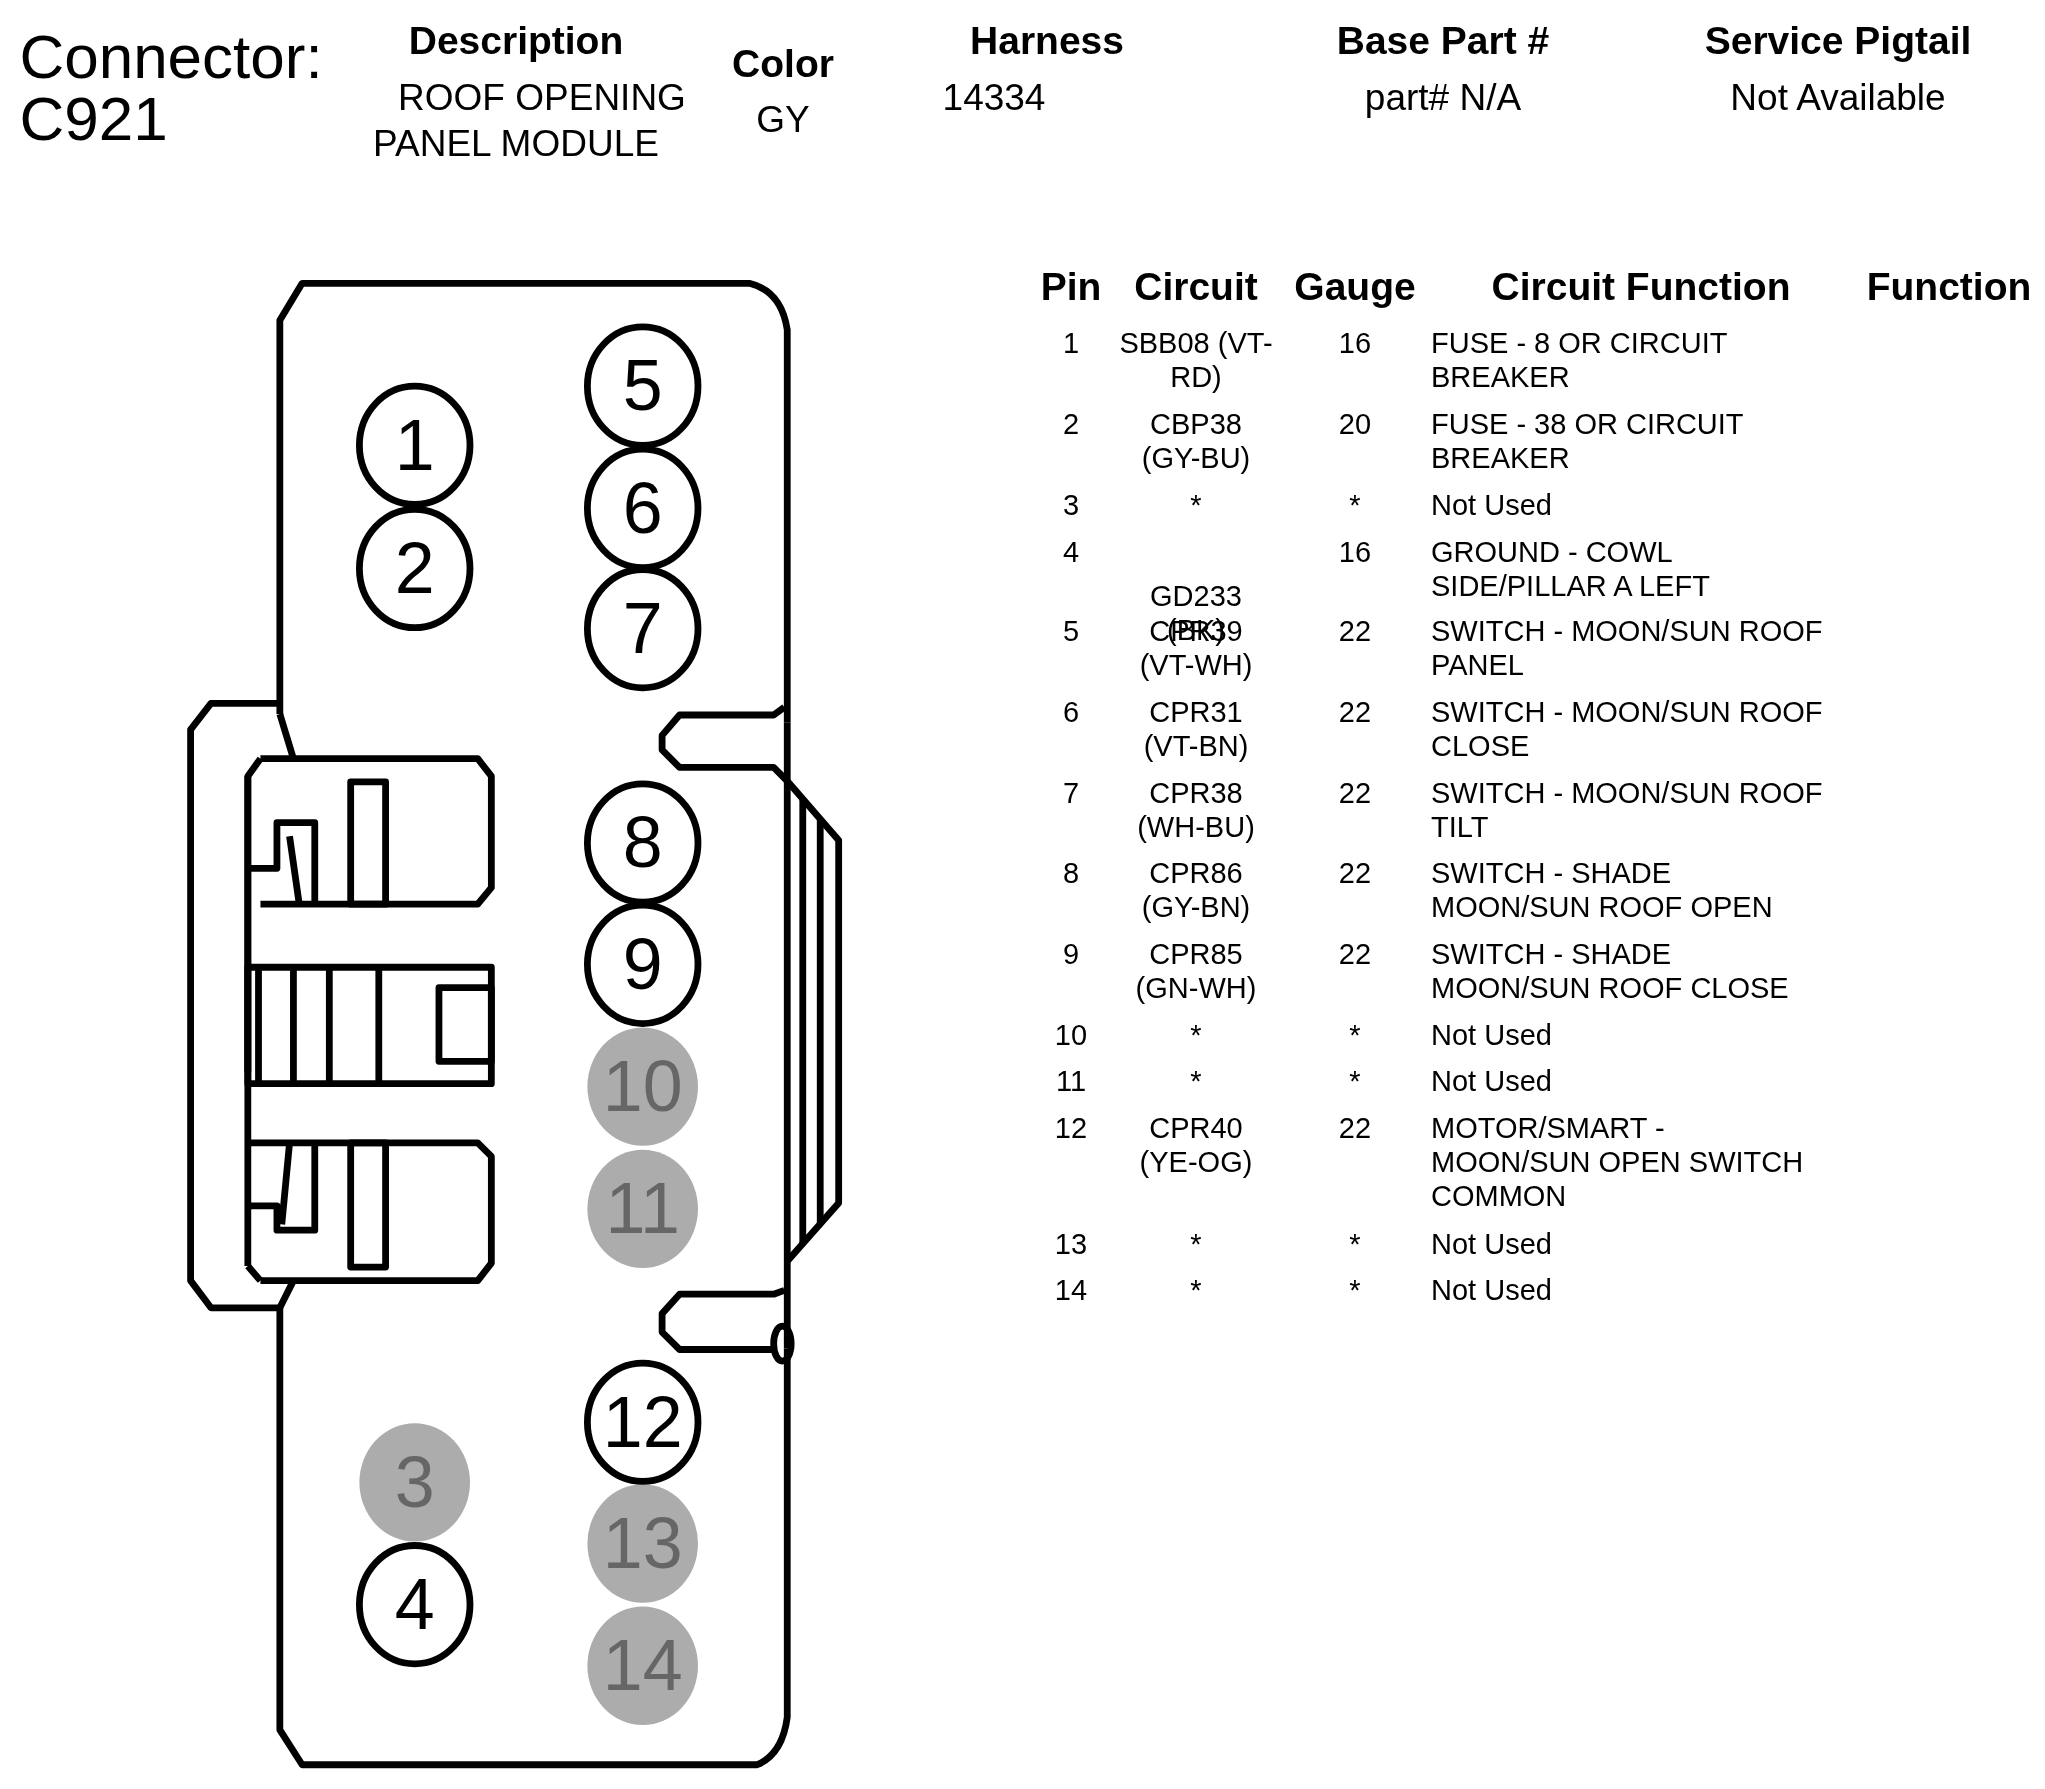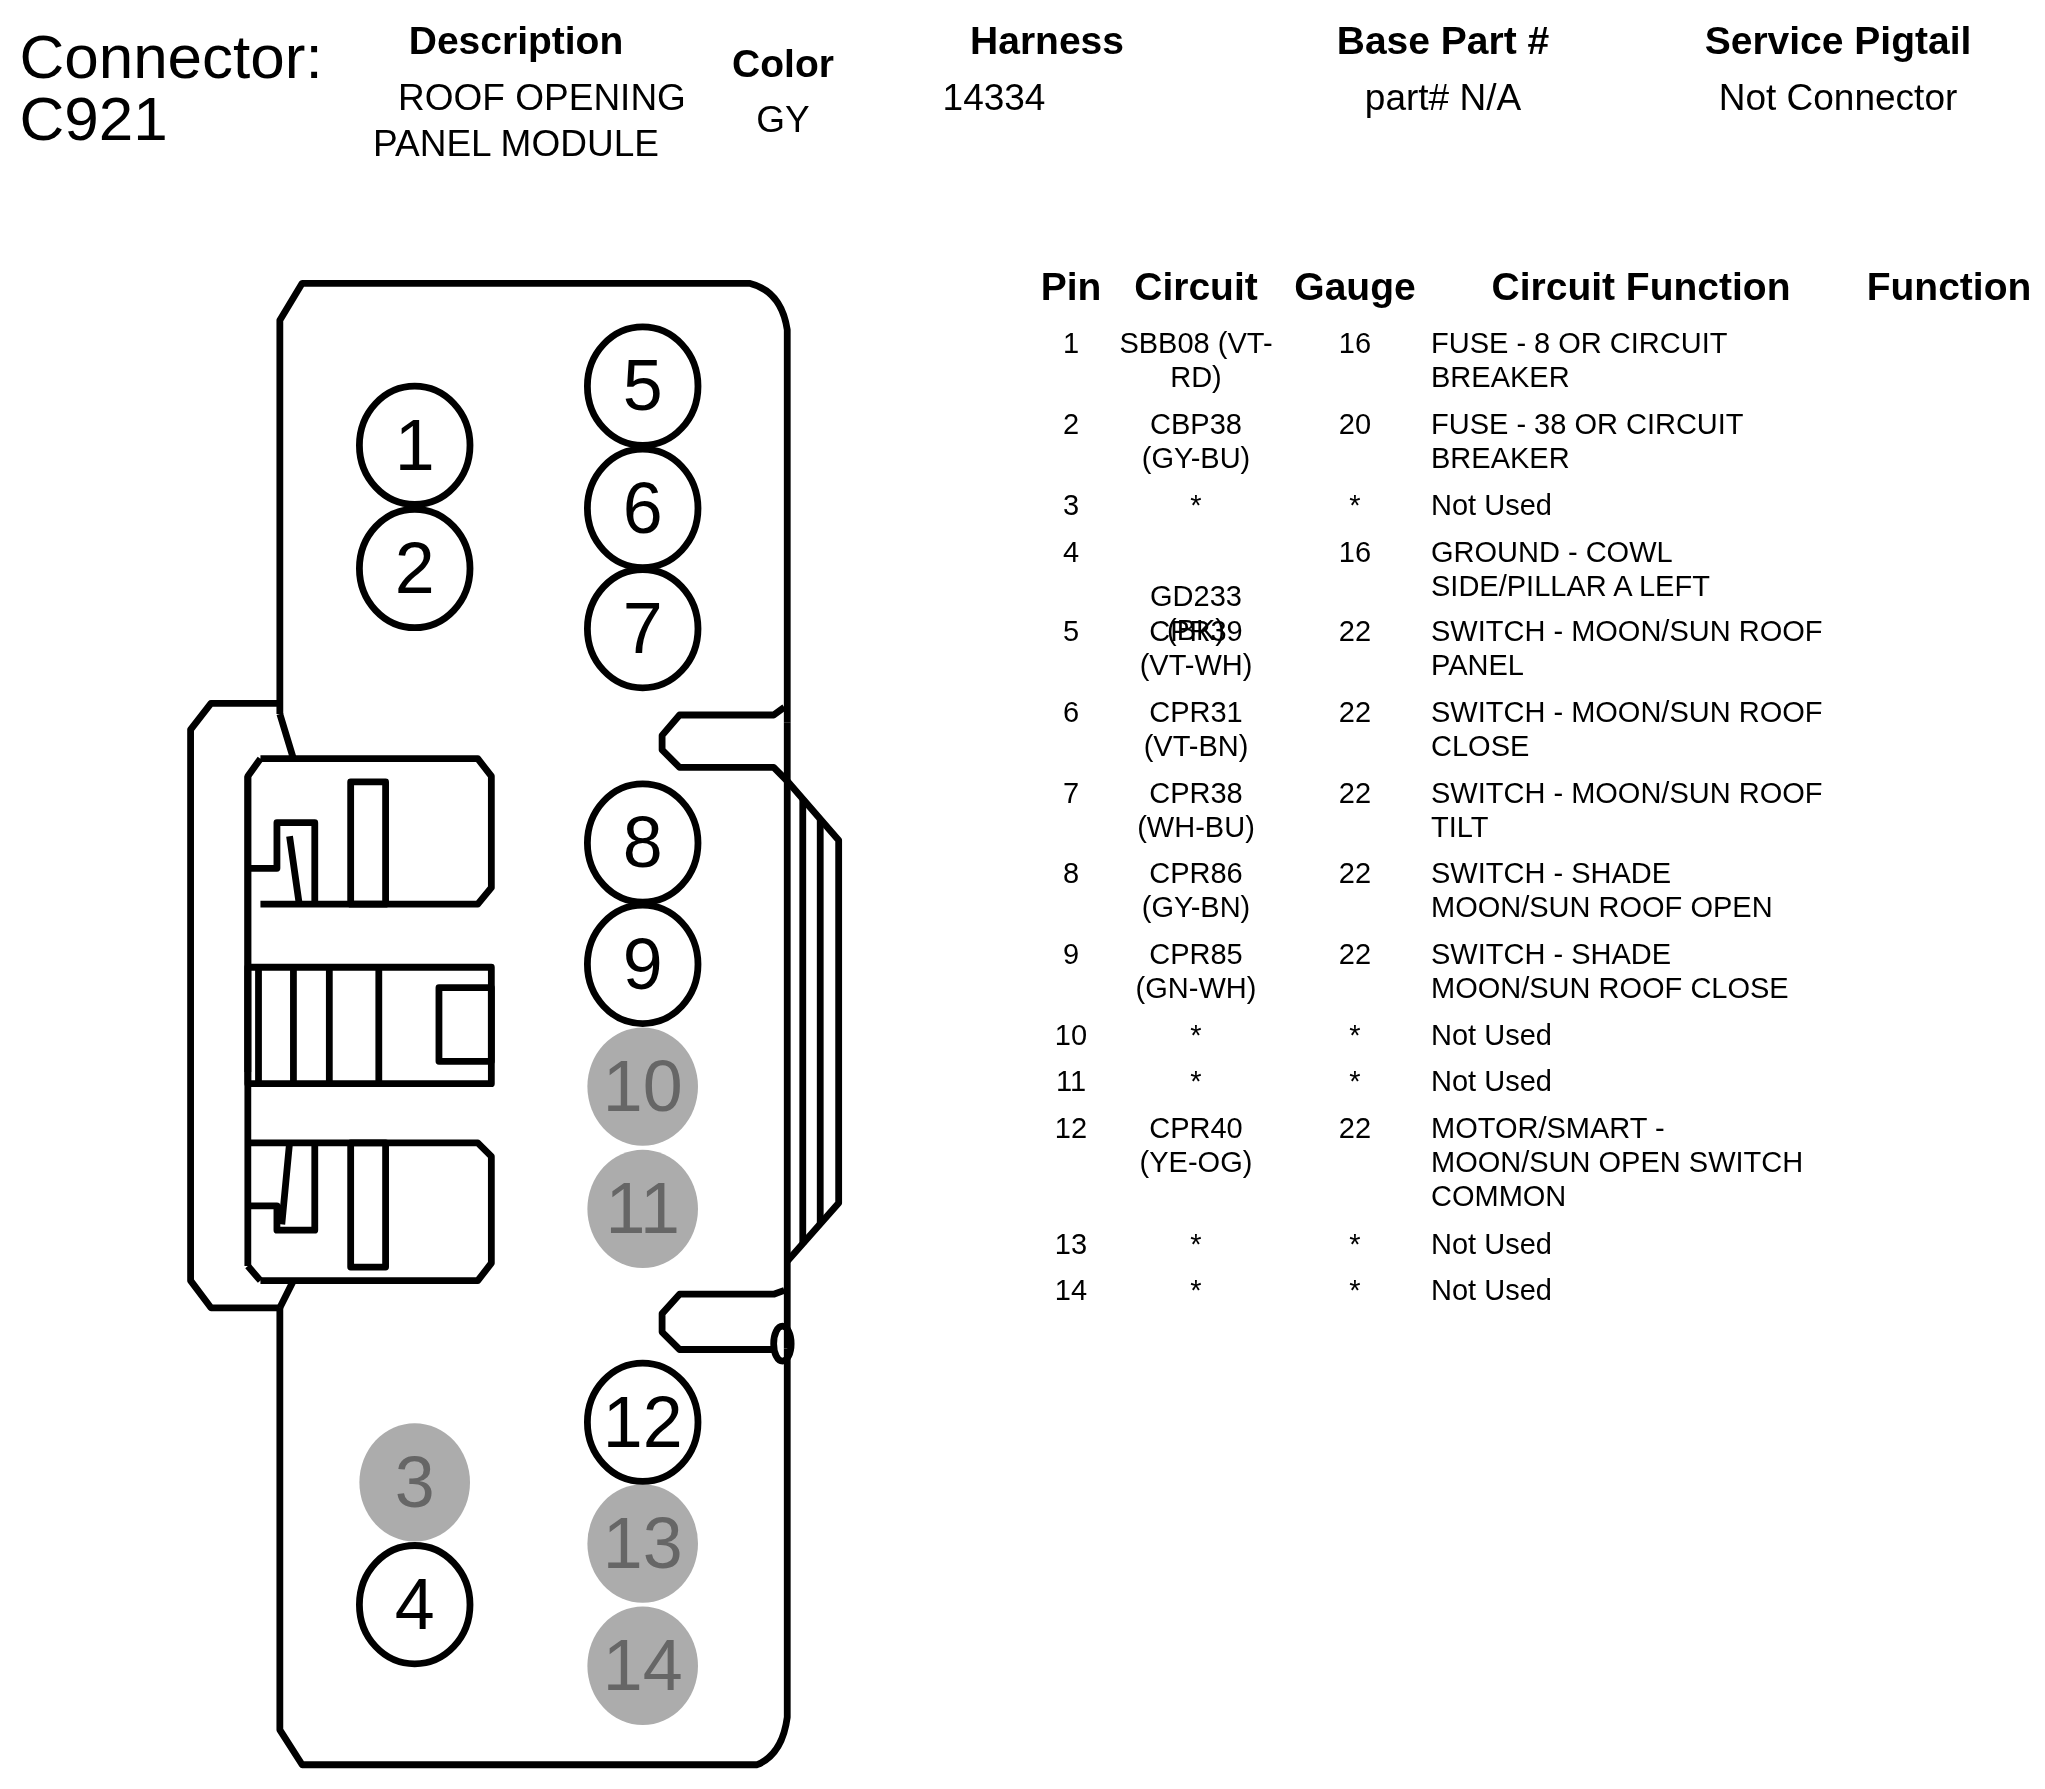--- a/index.html
+++ b/index.html
@@ -28,21 +28,21 @@
 <div class="abs hdr-bold center" style="left:783px; top:41px;">Color</div>
 <div class="abs hdr-val center" style="left:783px; top:97px;">GY</div>
 
 <div class="abs hdr-bold center" style="left:1047px; top:17.5px;">Harness</div>
 <div class="abs hdr-val center" style="left:994px; top:75px;">14334</div>
 
 <div class="abs hdr-bold center" style="left:1443px; top:17.5px;">Base Part #</div>
 <div class="abs hdr-val center" style="left:1443px; top:75px;">part# N/A</div>
 
 <div class="abs hdr-bold center" style="left:1838px; top:17.5px;">Service Pigtail</div>
-<div class="abs hdr-val center" style="left:1838px; top:75px;">Not Connector</div>
+<div class="abs hdr-val center" style="left:1838px; top:75px;">Not Available</div>
 
 <svg id="diagram" width="2046" height="1789" viewBox="0 0 2108 1844">
   <g fill="none" stroke="#000" stroke-width="7" stroke-linejoin="round">
 
     <path d="M 288 736 L 288 330 L 311 292 L 772 292 Q 805 300 811 340 L 811 745"></path>
     <path d="M 288 1348 L 288 1783 L 311 1819 L 780 1819 Q 806 1808 811 1770 L 811 1390"></path>
     <path d="M 811 745 L 811 1390"></path>
 
     <path d="M 288 725 L 217 725 L 196 752 L 196 1320 L 217 1348 L 288 1348"></path>
 

